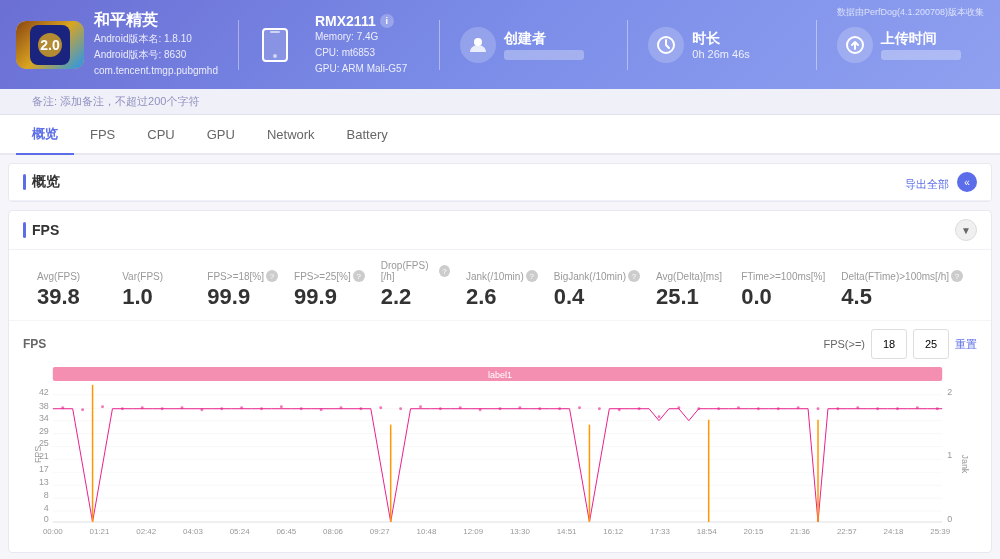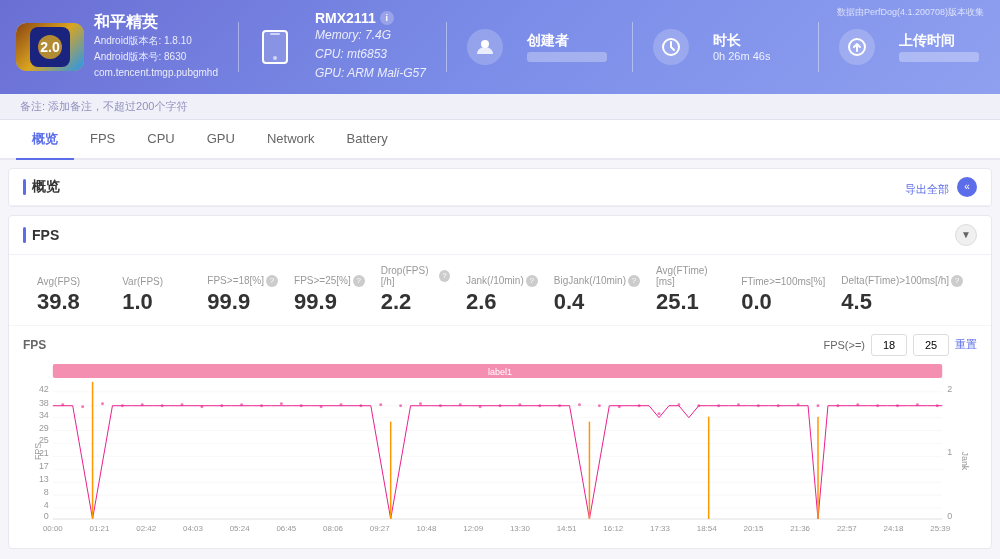--- a/index.html
+++ b/index.html
@@ -11,32 +11,32 @@
     .app-icon { width: 68px; height: 48px; background: #c8a84b; border-radius: 10px; display: flex; align-items: center; justify-content: center; font-size: 10px; color: white; font-weight: bold; flex-shrink: 0; position: relative; overflow: hidden; }
     .app-icon-inner { width: 100%; height: 100%; background: linear-gradient(135deg, #8B4513, #DAA520, #2196F3); border-radius: 10px; display: flex; align-items: center; justify-content: center; color: white; font-size: 16px; font-weight: bold; }
     .app-text { display: flex; flex-direction: column; }
     .app-name { font-size: 16px; font-weight: bold; color: white; }
     .app-meta { font-size: 10px; color: rgba(255,255,255,0.85); line-height: 1.6; }
     .divider-v { width: 1px; height: 50px; background: rgba(255,255,255,0.4); }
     .device-section { display: flex; align-items: center; gap: 24px; min-width: 160px; }
     .device-icon { width: 32px; height: 32px; display: flex; align-items: center; justify-content: center; }
     .device-text { display: flex; flex-direction: column; }
     .device-name { font-size: 14px; font-weight: bold; color: white; display: flex; align-items: center; gap: 4px; }
-    .device-meta { font-size: 12px; color: rgba(255,255,255,0.85); line-height: 1.6; font-style: italic; }
+    .device-meta { font-size: 10px; color: rgba(255,255,255,0.85); line-height: 1.6; }
     .info-badge { background: rgba(255,255,255,0.25); border-radius: 50%; width: 14px; height: 14px; display: inline-flex; align-items: center; justify-content: center; font-size: 9px; }
-    .header-item { display: flex; align-items: center; gap: 24px; flex: 1; }
+    .header-item { display: flex; align-items: center; gap: 8px; flex: 1; }
     .header-item-icon { width: 36px; height: 36px; background: rgba(255,255,255,0.2); border-radius: 50%; display: flex; align-items: center; justify-content: center; font-size: 16px; }
     .header-item-text { display: flex; flex-direction: column; }
     .header-item-label { font-size: 14px; font-weight: bold; color: white; }
     .header-item-value { font-size: 11px; color: rgba(255,255,255,0.85); }
     .header-item-value-placeholder { width: 80px; height: 10px; background: rgba(255,255,255,0.3); border-radius: 3px; margin-top: 2px; }
     .top-note { font-size: 9px; color: rgba(255,255,255,0.7); position: absolute; top: 6px; right: 16px; }
 
     
-    .notes-bar { background: #f0f0f8; padding: 5px 20px; font-size: 11px; color: #9090c0; border-bottom: 1px solid #e0e0ee; }
+    .notes-bar { background: #f0f0f8; padding: 5px 32px; font-size: 11px; color: #9090c0; border-bottom: 1px solid #e0e0ee; }
 
     
     .tab-bar { background: white; display: flex; align-items: center; padding: 0 16px; border-bottom: 2px solid #e8e8f0; }
     .tab-item { padding: 10px 16px; font-size: 13px; color: #666; cursor: pointer; position: relative; }
     .tab-item.active { color: #5b6de8; font-weight: bold; border-bottom: 2px solid #5b6de8; margin-bottom: -2px; }
 
     
     .main { background: #f5f5fa; height: calc(559px - 60px - 28px - 40px); overflow-y: auto; }
 
     
@@ -58,21 +58,21 @@
     .metric-item { flex: 1; display: flex; flex-direction: column; align-items: flex-start; padding: 0 8px; }
     .metric-label { font-size: 10px; color: #999; margin-bottom: 2px; display: flex; align-items: center; gap: 2px; }
     .metric-value { font-size: 22px; font-weight: bold; color: #333; }
     .help-icon { width: 12px; height: 12px; background: #ccc; border-radius: 50%; display: inline-flex; align-items: center; justify-content: center; font-size: 8px; color: white; }
 
     
     .chart-area { padding: 8px 14px; }
     .chart-controls { display: flex; align-items: center; justify-content: space-between; margin-bottom: 6px; }
     .chart-label { font-size: 12px; color: #666; font-weight: bold; }
     .fps-controls { display: flex; align-items: center; gap: 6px; font-size: 11px; color: #666; }
-    .fps-input { width: 36px; height: 22px; border: 1px solid #ddd; border-radius: 3px; text-align: center; font-size: 11px; }
+    .fps-input { width: 36px; height: 30px; border: 1px solid #ddd; border-radius: 3px; text-align: center; font-size: 11px; }
     .reset-btn { color: #5b6de8; cursor: pointer; font-size: 11px; }
 
     
     .chart-container { position: relative; width: 100%; }
     svg.chart { width: 100%; display: block; }
 
     
     .dropdown-icon { width: 22px; height: 22px; background: #f0f0f0; border-radius: 50%; display: flex; align-items: center; justify-content: center; font-size: 10px; color: #666; cursor: pointer; border: 1px solid #ddd; }
   </style>
 </head>
@@ -220,21 +220,21 @@
       </div>
       <div class="metric-item">
         <span class="metric-label">Jank(/10min) <span class="help-icon">?</span></span>
         <span class="metric-value">2.6</span>
       </div>
       <div class="metric-item">
         <span class="metric-label">BigJank(/10min) <span class="help-icon">?</span></span>
         <span class="metric-value">0.4</span>
       </div>
       <div class="metric-item">
-        <span class="metric-label">Avg(FTime)[ms]</span>
+        <span class="metric-label">Avg(Delta)[ms]</span>
         <span class="metric-value">25.1</span>
       </div>
       <div class="metric-item">
         <span class="metric-label">FTime&gt;=100ms[%]</span>
         <span class="metric-value">0.0</span>
       </div>
       <div class="metric-item">
         <span class="metric-label">Delta(FTime)&gt;100ms[/h] <span class="help-icon">?</span></span>
         <span class="metric-value">4.5</span>
       </div>

